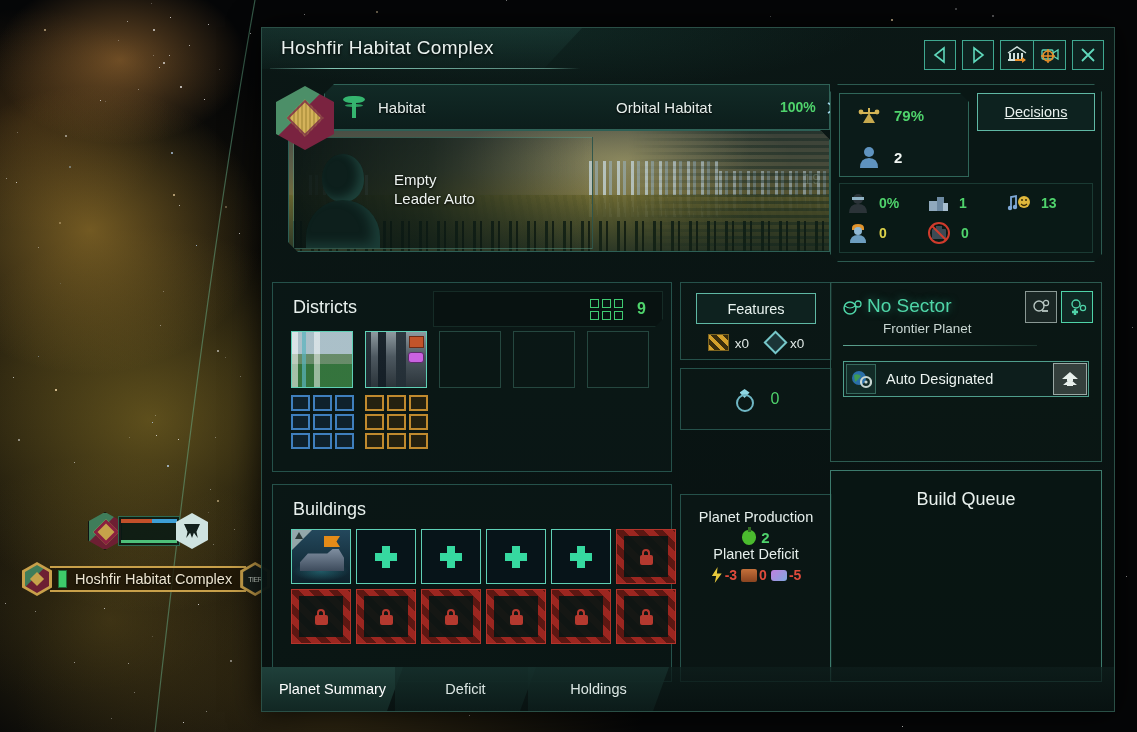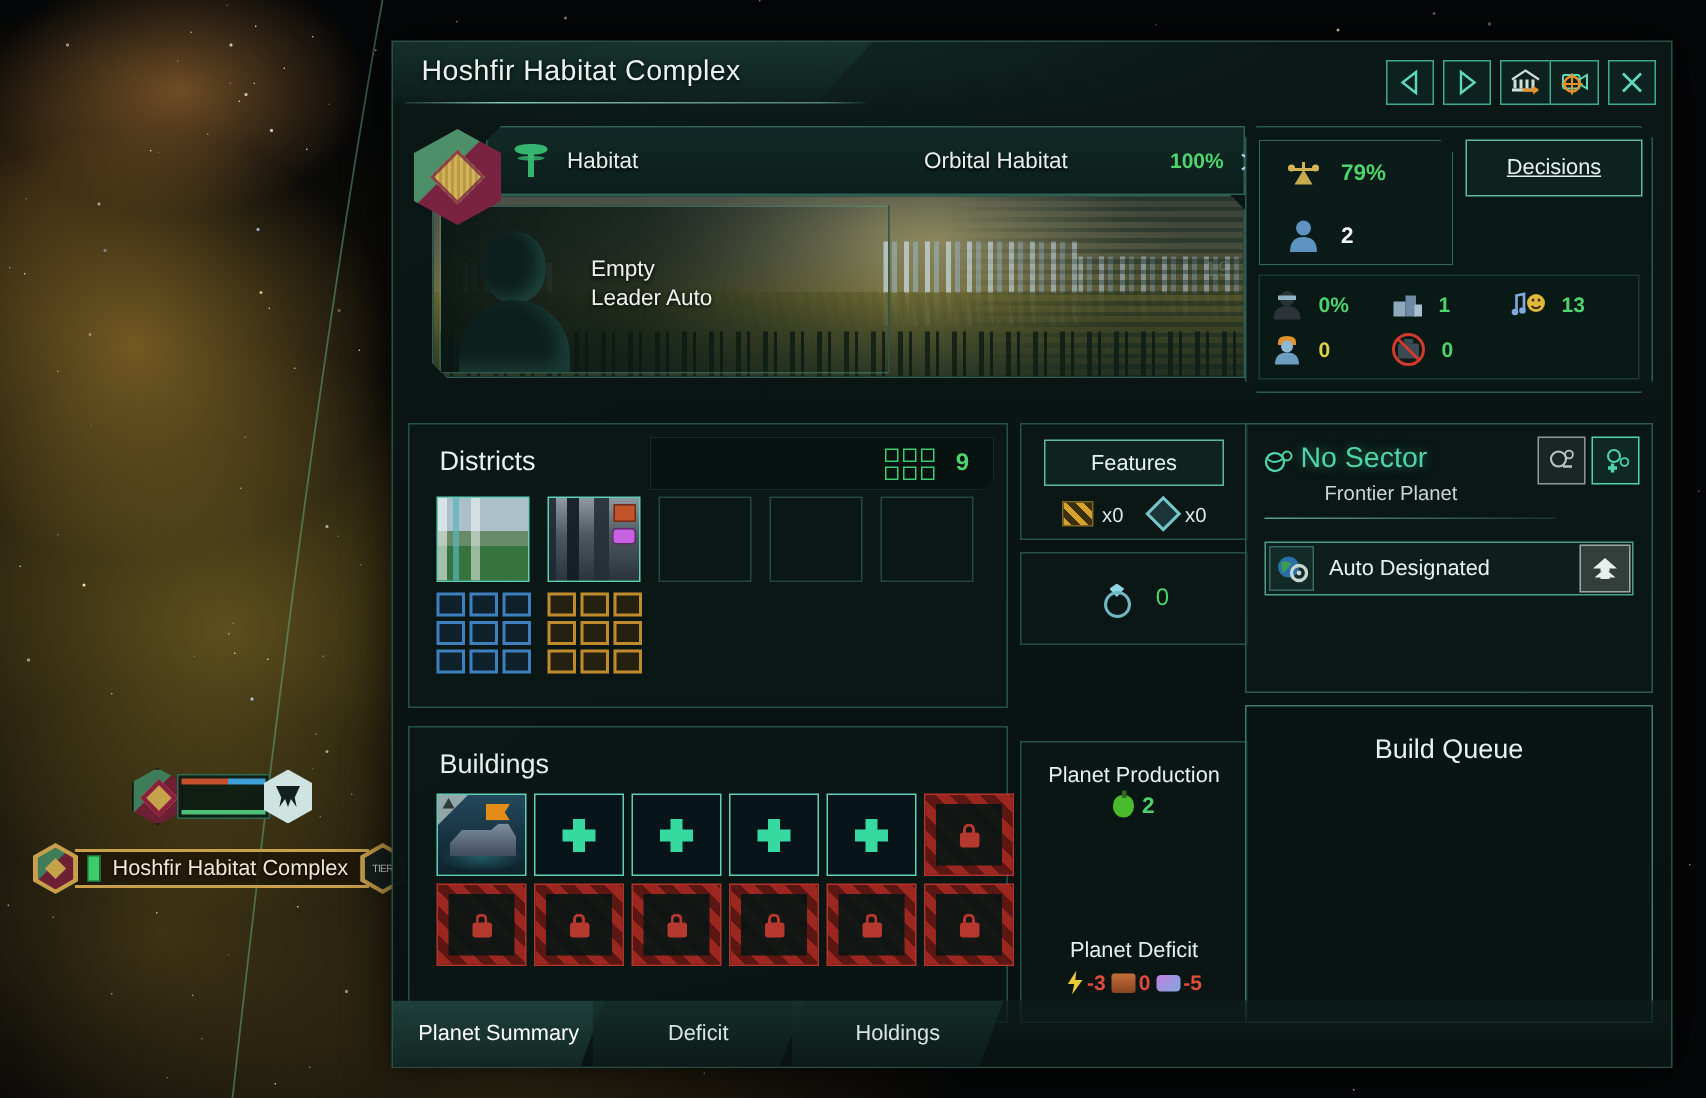--- a/index.html
+++ b/index.html
@@ -452,21 +452,21 @@
   #prod-box {
     position: absolute; left: 418px; top: 466px; width: 152px; height: 188px;
     border: 1px solid #25514a; background: rgba(11,26,24,0.5);
   }
   #prod-box .cap { text-align: center; font-size: 14.5px; color: #e6efec; }
   #prod-title { margin-top: 14px; }
   #prod-row { display: flex; align-items: center; justify-content: center; gap: 5px; margin-top: 4px; }
   .food-icon { width: 14px; height: 15px; background: #4bbb2e; border-radius: 50% 50% 55% 55%; position: relative; }
   .food-icon::after { content:""; position:absolute; left: 6px; top:-3px; width: 3px; height: 5px; background:#2f6b22; }
   #prod-row .v { font-size: 15px; color: #4fd36c; font-weight: bold; }
-  #def-title { margin-top: 80px; }
+  #def-title { }
   #def-row { display: flex; align-items: center; justify-content: center; gap: 4px; margin-top: 5px; }
   .def-item { display: flex; align-items: center; gap: 2px; }
   .def-item .v { font-size: 14px; font-weight: bold; }
   .energy-icon { width: 12px; height: 16px; background: #e8c93c;
     clip-path: polygon(58% 0, 10% 56%, 46% 56%, 34% 100%, 92% 40%, 52% 40%); }
   .min-icon { width: 16px; height: 13px; background: linear-gradient(180deg,#c4703a,#8a4420); border-radius: 2px; }
   .cg-icon { width: 16px; height: 11px; background: linear-gradient(135deg,#c07fe0,#7fa8e0); border-radius: 3px; }
 
   
   #sector {

